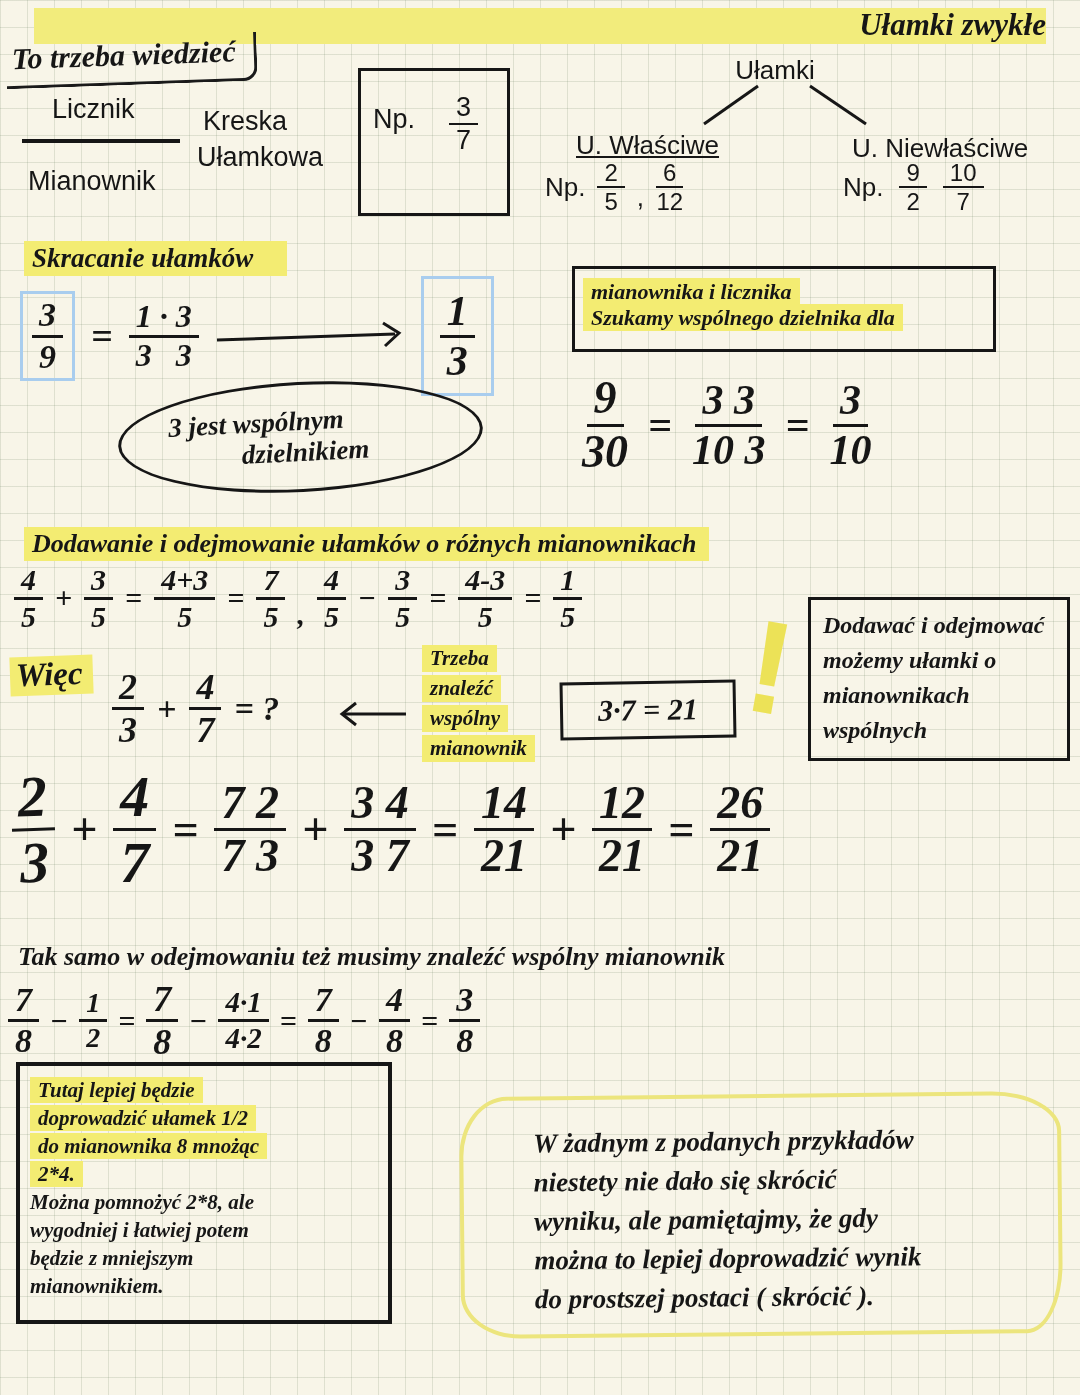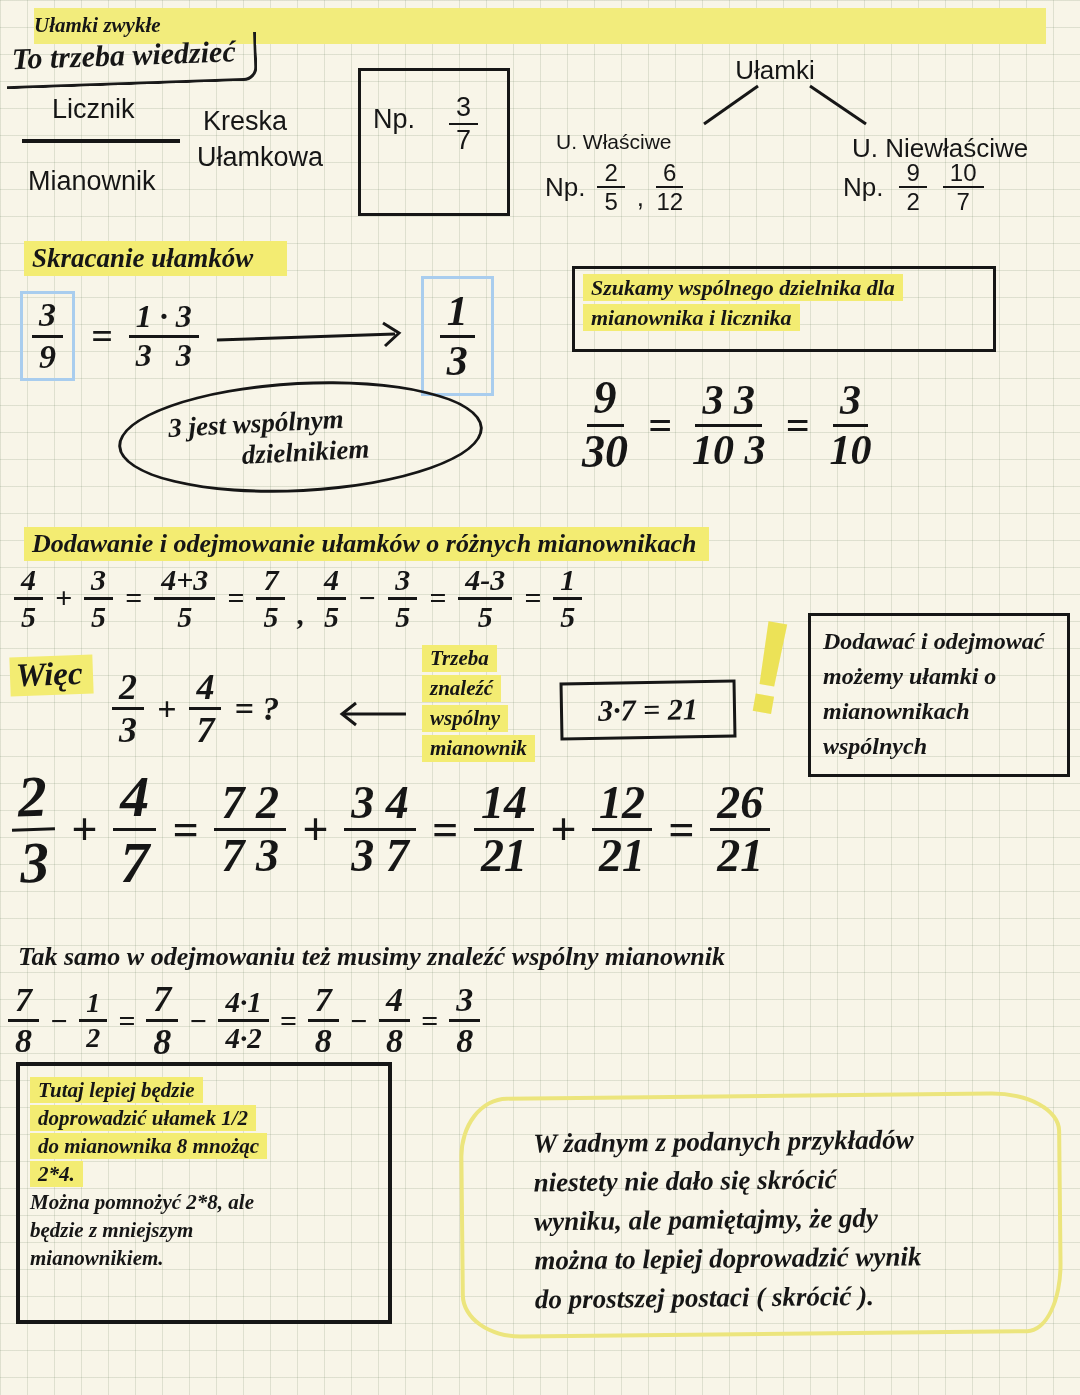--- a/index.html
+++ b/index.html
@@ -23,21 +23,21 @@
 
   .frac { display:inline-flex; flex-direction:column; align-items:center; text-align:center; line-height:1.06; }
   .frac .num { border-bottom:3px solid #161616; padding:0 7px 1px; white-space:pre; }
   .frac .den { padding-top:1px; white-space:pre; }
   .frac.thin .num { border-bottom-width:2px; }
 
   .inkbox { border:3.5px solid #161616; }
   .blue-frame { border:3px solid #a9cdee; padding:3px 9px; }
 
   .title-bar { position:absolute; left:34px; top:8px; width:1012px; height:36px; background:#f2ec7c; }
-  .title-bar .t { display:block; text-align:left; font-size:21px; line-height:34px; font-weight:700; }
+  .title-bar .t { display:block; text-align:right; font-size:31px; line-height:34px; font-weight:700; }
 
   .note-tl {
     position:absolute; left:6px; top:36px; font-size:30px; padding:2px 18px 10px 6px;
     border-bottom:3px solid #1a1a1a; border-right:3px solid #1a1a1a; border-bottom-right-radius:14px;
     transform:rotate(-2deg);
   }
 
   .ellipse {
     position:absolute; border:3px solid #161616; border-radius:50%;
     display:flex; flex-direction:column; justify-content:center; transform:rotate(-3deg);
@@ -77,21 +77,21 @@
       <span class="num">3</span>
       <span class="den">7</span>
     </span>
   </div>
 
   <span class="abs print" style="left:700px; top:55px; width:150px; text-align:center; font-size:26px;">Ułamki</span>
   <svg class="abs" style="left:660px; top:84px;" width="230" height="42" viewBox="0 0 230 42">
     <line x1="98" y1="2" x2="44" y2="40" stroke="#161616" stroke-width="3"></line>
     <line x1="150" y1="2" x2="206" y2="40" stroke="#161616" stroke-width="3"></line>
   </svg>
-  <span class="abs print" style="left:556px; top:130px; font-size:21px;">U. Właściwe</span>
+  <span class="abs print" style="left:576px; top:130px; font-size:26px;text-decoration:underline;">U. Właściwe</span>
   <span class="abs print" style="left:852px; top:133px; font-size:26px;">U. Niewłaściwe</span>
 
   <div class="row print" style="left:545px; top:160px; gap:12px; font-size:26px;">
     <span>Np.</span>
     <span class="frac thin" style="font-size:24px;">
       <span class="num">2</span>
       <span class="den">5</span>
     </span>
     <span class="comma">,</span>
     <span class="frac thin" style="font-size:24px;">
@@ -137,22 +137,22 @@
       </span>
     </span>
   </div>
 
   <div class="ellipse" style="left:118px; top:382px; width:365px; height:110px;">
     <div class="hand" style="font-size:27px; margin-left:48px;">3 jest wspólnym</div>
     <div class="hand" style="font-size:27px; margin-left:120px;">dzielnikiem</div>
   </div>
 
   <div class="abs inkbox" style="left:572px; top:266px; width:424px; height:86px; padding:6px 8px;">
+    <div style="margin-top:4px;"><span class="hl hand" style="font-size:22px;">mianownika i licznika</span></div>
     <div><span class="hl hand" style="font-size:22px;">Szukamy wspólnego dzielnika dla</span></div>
-    <div style="margin-top:4px;"><span class="hl hand" style="font-size:22px;">mianownika i licznika</span></div>
   </div>
 
   <div class="row hand" style="left:582px; top:374px; gap:20px;">
     <span class="frac" style="font-size:46px;">
       <span class="num">9</span>
       <span class="den">30</span>
     </span>
     <span style="font-size:42px;">=</span>
     <span class="frac" style="font-size:42px;">
       <span class="num">3 3</span>
@@ -233,21 +233,21 @@
     <span class="hl">Trzeba</span>
     <span class="hl">znaleźć</span>
     <span class="hl">wspólny</span>
     <span class="hl">mianownik</span>
   </div>
 
   <div class="abs inkbox hand" style="left:560px; top:681px; width:176px; height:58px; display:flex; align-items:center; justify-content:center; font-size:30px; transform:rotate(-1deg);">3·7 = 21</div>
 
   <span class="abs" style="left:748px; top:592px; font-size:132px; font-weight:800; color:#ece257; font-family:'Liberation Sans',sans-serif; transform:rotate(10deg);">!</span>
 
-  <div class="abs inkbox hand" style="left:808px; top:597px; width:262px; height:164px; padding:8px 12px; font-size:24px; line-height:35px;margin-top:16px;">
+  <div class="abs inkbox hand" style="left:808px; top:597px; width:262px; height:164px; padding:8px 12px; font-size:24px; line-height:35px;">
     <div>Dodawać i odejmować</div>
     <div>możemy ułamki o</div>
     <div>mianownikach</div>
     <div>wspólnych</div>
   </div>
 
   <div class="row hand" style="left:12px; top:766px; gap:16px;">
     <span class="frac" style="font-size:58px; transform:rotate(-2deg);">
         <span class="num">2</span>
         <span class="den">3</span>
@@ -322,20 +322,21 @@
         <span class="den">8</span>
       </span>
   </div>
 
   <div class="abs hand" style="left:16px; top:1062px; width:376px; height:262px; border:4px solid #161616; padding:10px 10px; font-size:21px; line-height:28px;">
     <div><span class="hl">Tutaj lepiej będzie</span></div>
     <div><span class="hl">doprowadzić ułamek 1/2</span></div>
     <div><span class="hl">do mianownika 8 mnożąc</span></div>
     <div><span class="hl">2*4.</span></div>
     <div>Można pomnożyć 2*8, ale</div>
+    <div>wygodniej i łatwiej potem</div>
     <div>będzie z mniejszym</div>
     <div>mianownikiem.</div>
   </div>
 
   <div class="blob hand" style="left:460px; top:1094px; width:602px; height:242px; padding:24px 18px 0 70px; font-size:27px; line-height:39px;">
     <div>W żadnym z podanych przykładów</div>
     <div>niestety nie dało się skrócić</div>
     <div>wyniku, ale pamiętajmy, że gdy</div>
     <div>można to lepiej doprowadzić wynik</div>
     <div>do prostszej postaci ( skrócić ).</div>

